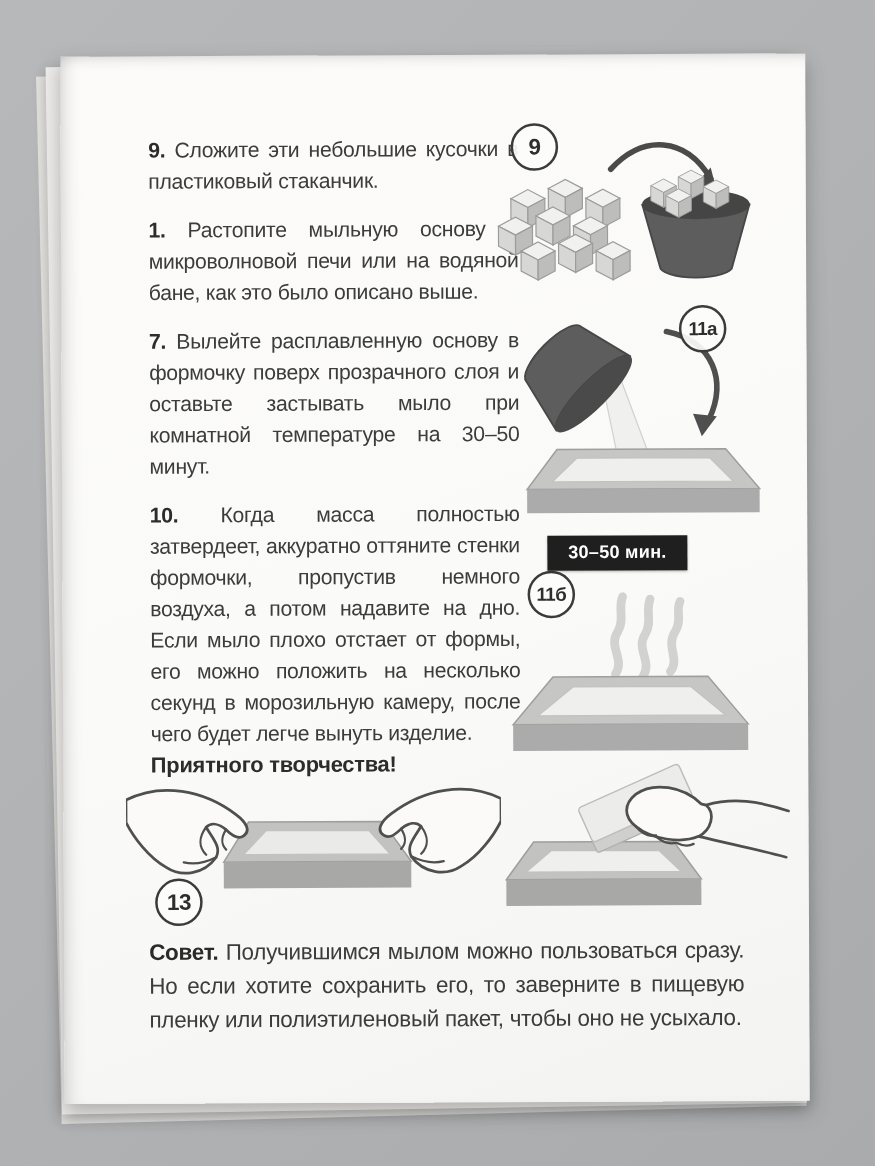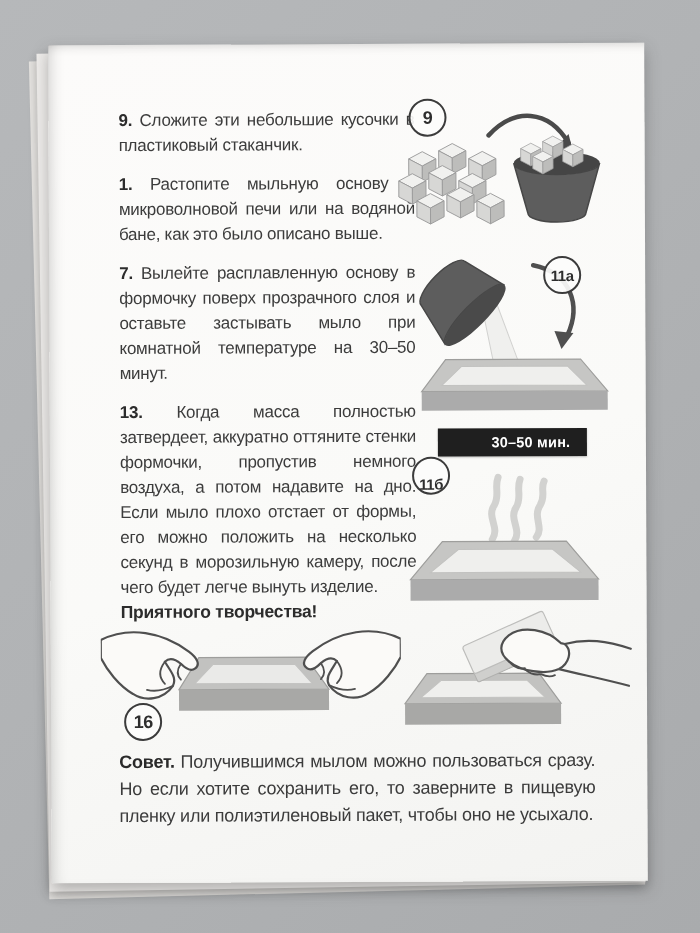--- a/index.html
+++ b/index.html
@@ -29,29 +29,28 @@
   .tip b{color:#2a2a2a;margin-top:48px;}
   
   .circ{
     position:absolute;width:38px;height:38px;border:2.5px solid #3b3b3b;border-radius:50%;
     background:rgba(252,252,251,.92);box-sizing:border-box;
     display:flex;align-items:center;justify-content:center;
     font-weight:bold;color:#2e2e2e;font-size:18px;letter-spacing:-0.5px;
   }
   .circ.small{font-size:15px;}
   .c9{left:360px;top:55px;}
-  .c11a{left:494px;top:213px;text-align:center;}
-  .c11b{left:362px;top:413px;align-items:flex-end;}
+  .c11a{left:494px;top:201px;text-align:center;}
+  .c11b{left:372px;top:413px;}
   .c12{left:73px;top:658px;}
   .badge{
     position:absolute;left:388px;top:385px;width:112px;height:28px;
     background:#1f1f1f;color:#fff;font-weight:bold;font-size:14.5px;
     display:flex;align-items:center;justify-content:center;letter-spacing:.2px;
     box-shadow:0 1px 2px rgba(0,0,0,.25);
-    padding-left:37px;
   }
   .fig{position:absolute;}
   .f9{left:348px;top:58px;}
   .f11a{left:346px;top:196px;}
   .f11b{left:344px;top:398px;}
   .f12{left:50px;top:565px;}
   .frem{left:340px;top:548px;}
 </style>
 </head>
 <body>
@@ -59,21 +58,21 @@
 <div class="photo">
   <div class="sheet s3"></div>
   <div class="sheet s2"></div>
 
   <div class="paper">
 
     <div class="col">
       <p class="step"><b>9.</b> <span>Сложите эти небольшие кусочки в пластиковый стаканчик.</span></p>
       <p class="step"><b>1.</b> <span>Растопите мыльную основу в микроволновой печи или на водяной бане, как это было описано выше.</span></p>
       <p class="step"><b>7.</b> <span>Вылейте расплавленную основу в формочку поверх прозрачного слоя и оставьте застывать мыло при комнатной температуре на 30–50 минут.</span></p>
-      <p class="step" style="margin-bottom:0;"><b>13.</b> <span>Когда масса полностью затвердеет, аккуратно оттяните стенки формочки, пропустив немного воздуха, а потом надавите на дно. Если мыло плохо отстает от формы, его можно положить на несколько секунд в морозильную камеру, после чего будет легче вынуть изделие.</span></p>
+      <p class="step" style="margin-bottom:0;"><b>10.</b> <span>Когда масса полностью затвердеет, аккуратно оттяните стенки формочки, пропустив немного воздуха, а потом надавите на дно. Если мыло плохо отстает от формы, его можно положить на несколько секунд в морозильную камеру, после чего будет легче вынуть изделие.</span></p>
       <p class="closing">Приятного творчества!</p>
     </div>
 
     <svg class="fig f9" width="228" height="138" viewBox="0 0 228 138">
       <defs>
         <g id="cube">
           <polygon points="0,9 17,0 34,9 17,18" fill="#f1f1ef" stroke="#9c9c9c" stroke-width="1.2"></polygon>
           <polygon points="0,9 17,18 17,38 0,29" fill="#d7d7d5" stroke="#9c9c9c" stroke-width="1.2"></polygon>
           <polygon points="34,9 17,18 17,38 34,29" fill="#bdbdbb" stroke="#9c9c9c" stroke-width="1.2"></polygon>
         </g>
@@ -168,21 +167,21 @@
     <div class="circ c9">
         <span>9</span>
       </div>
     <div class="circ c11a small">
         <span>11a</span>
       </div>
     <div class="circ c11b small">
         <span>11б</span>
       </div>
     <div class="circ c12">
-        <span>16</span>
+        <span>13</span>
       </div>
     <div class="badge">
         <span>30–50 мин.</span>
       </div>
 
     <p class="tip"><b>Совет.</b> <span>Получившимся мылом можно пользоваться сразу. Но если хотите сохранить его, то заверните в пищевую пленку или полиэтиленовый пакет, чтобы оно не усыхало.</span></p>
 
   </div>
 </div>
 

